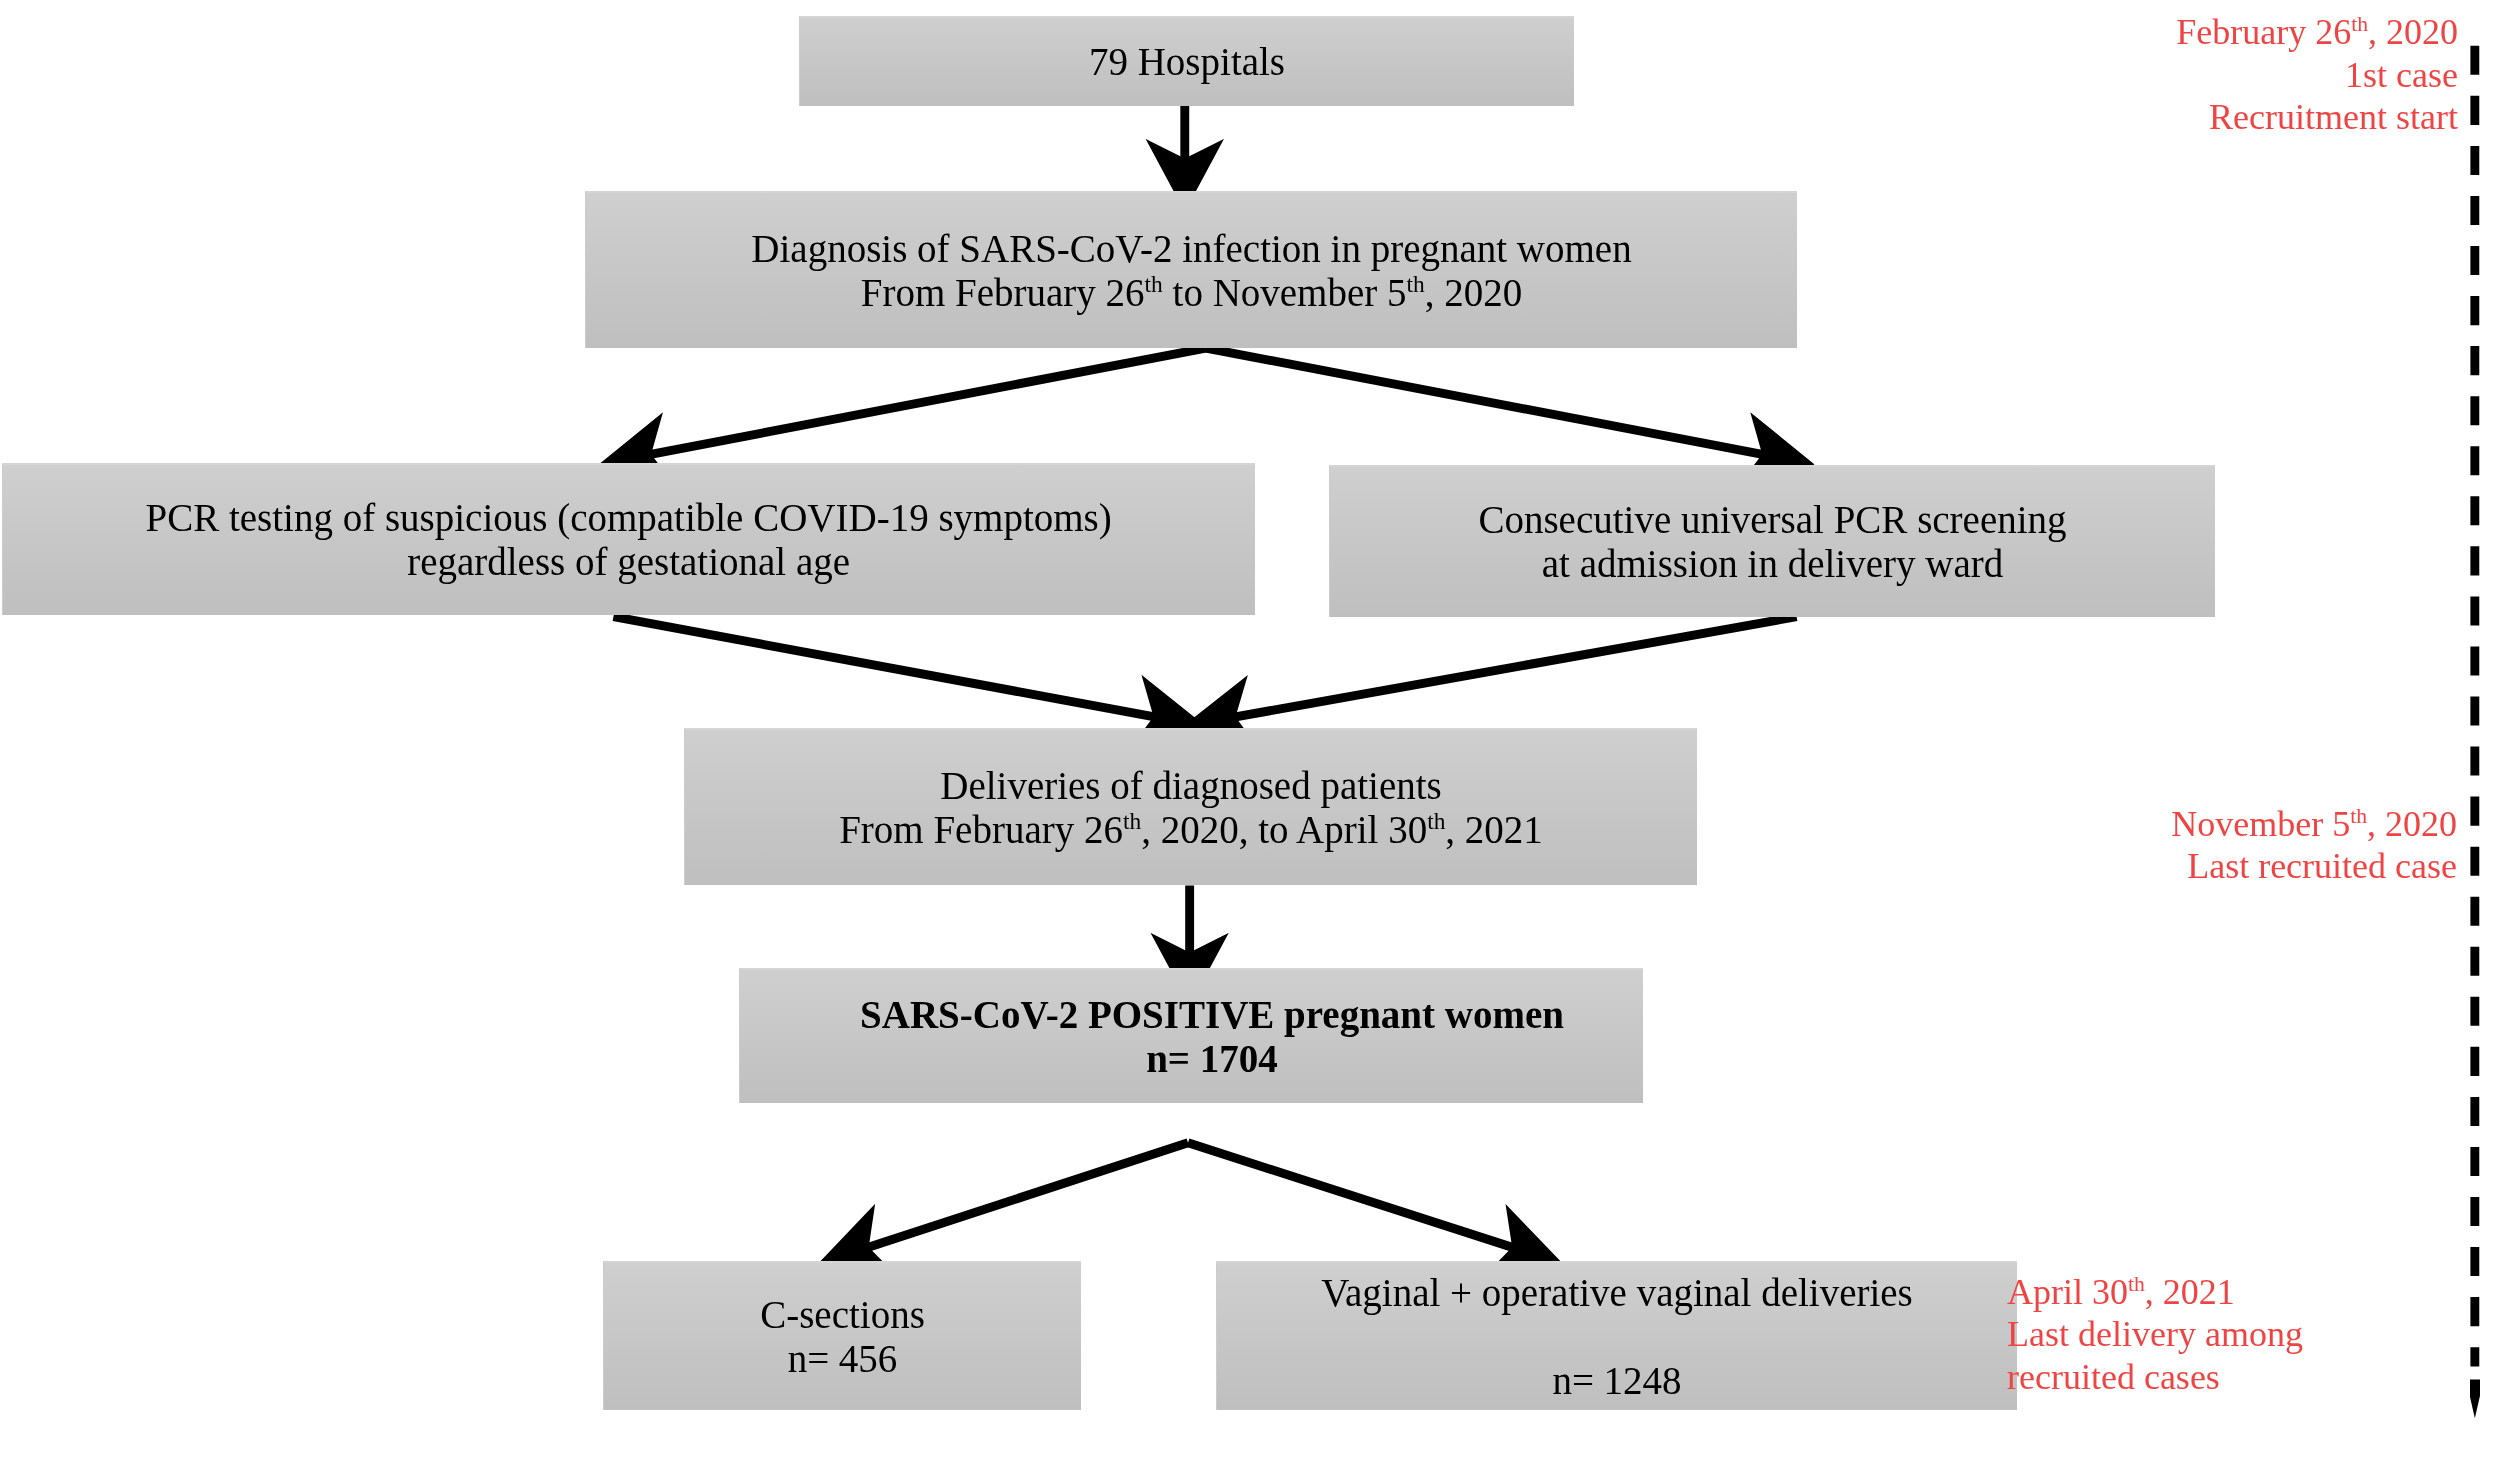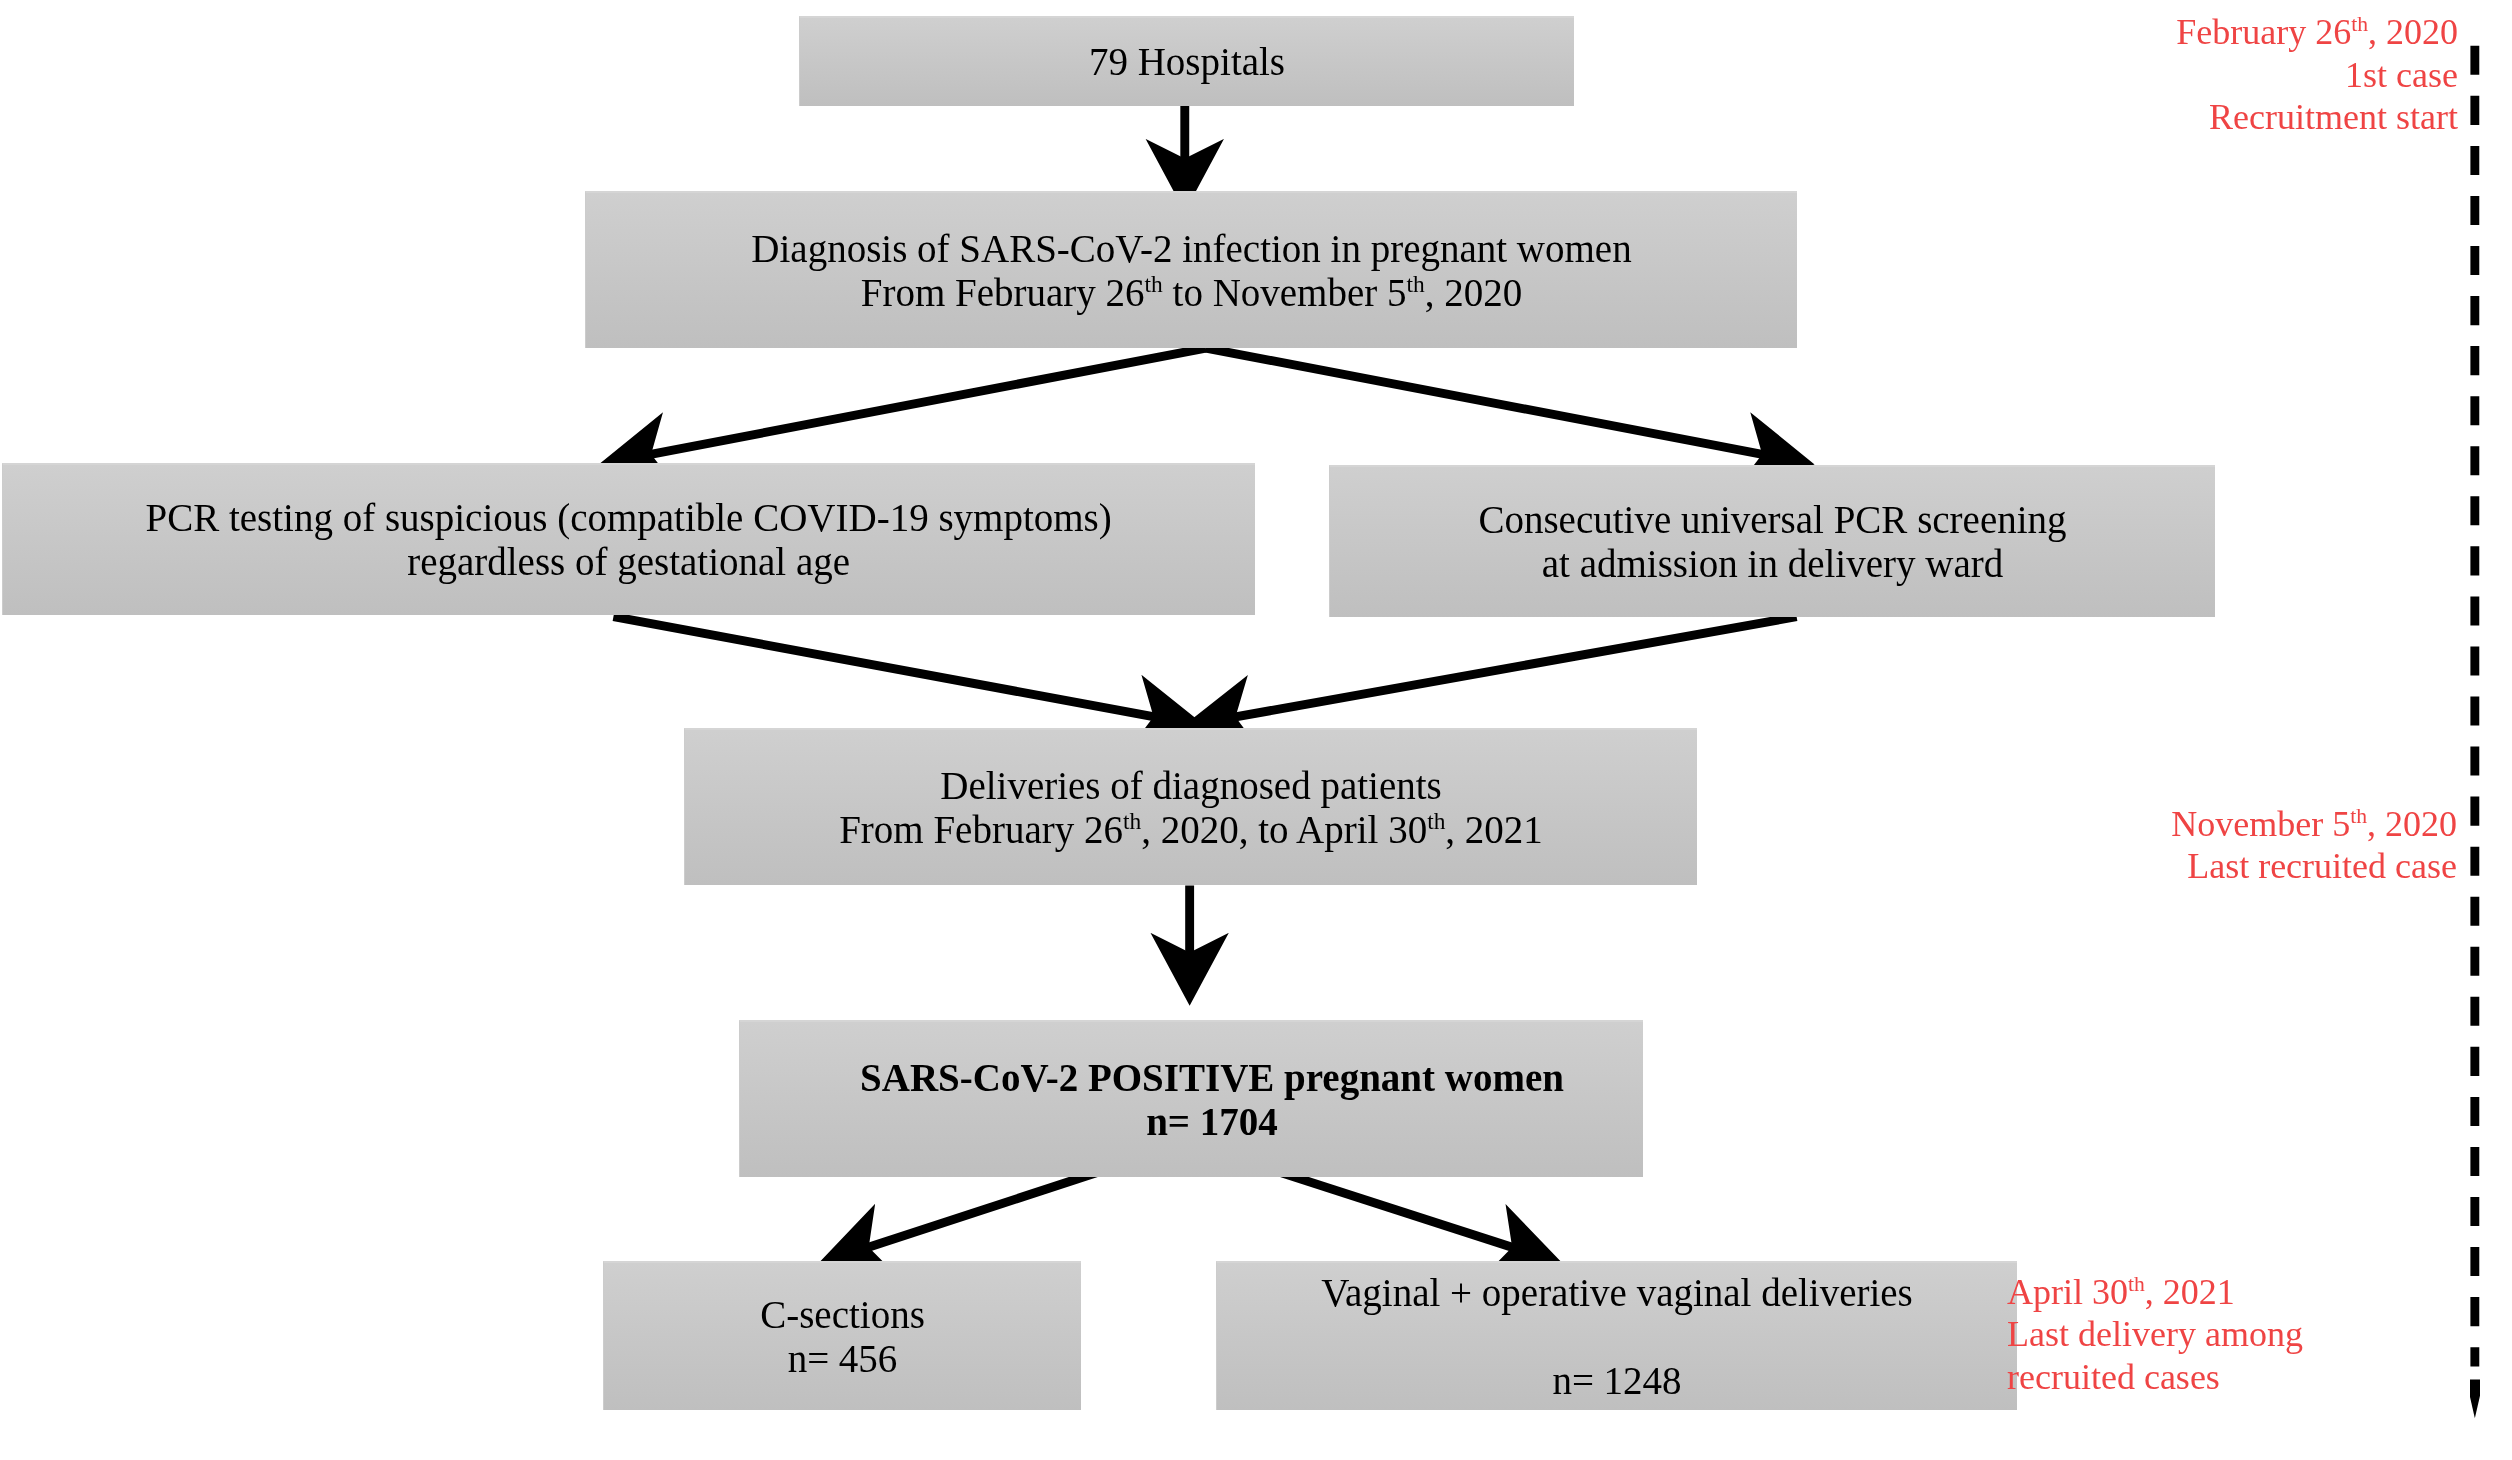--- a/index.html
+++ b/index.html
@@ -115,21 +115,21 @@
   <div class="fbox" style="left:1321px; top:465px; width:886px; height:152px; font-size:39px;margin-left:8px;">
     <span class="ln">Consecutive universal PCR screening</span>
     <span class="ln ul">at admission in delivery ward</span>
   </div>
 
   <div class="fbox" style="left:684px; top:728px; width:1013px; height:157px; font-size:39px;">
     <span class="ln">Deliveries of diagnosed patients</span>
     <span class="ln"><span>From February 26</span><sup class="ord">th</sup><span>, 2020, to April 30</span><sup class="ord">th</sup><span>, 2021</span></span>
   </div>
 
-  <div class="fbox bold" style="left:739px; top:1020px; width:904px; height:157px; font-size:39px;padding-left:41px;">
+  <div class="fbox bold" style="left:739px; top:968px; width:904px; height:135px; font-size:39px;padding-left:41px;">
     <span class="ln">SARS-CoV-2 POSITIVE pregnant women</span>
     <span class="ln">n= 1704</span>
   </div>
 
   <div class="fbox" style="left:603px; top:1261px; width:478px; height:149px; font-size:39px;">
     <span class="ln">C-sections</span>
     <span class="ln">n= 456</span>
   </div>
 
   <div class="fbox" style="left:1216px; top:1261px; width:801px; height:149px; font-size:39px;gap:44px;">

